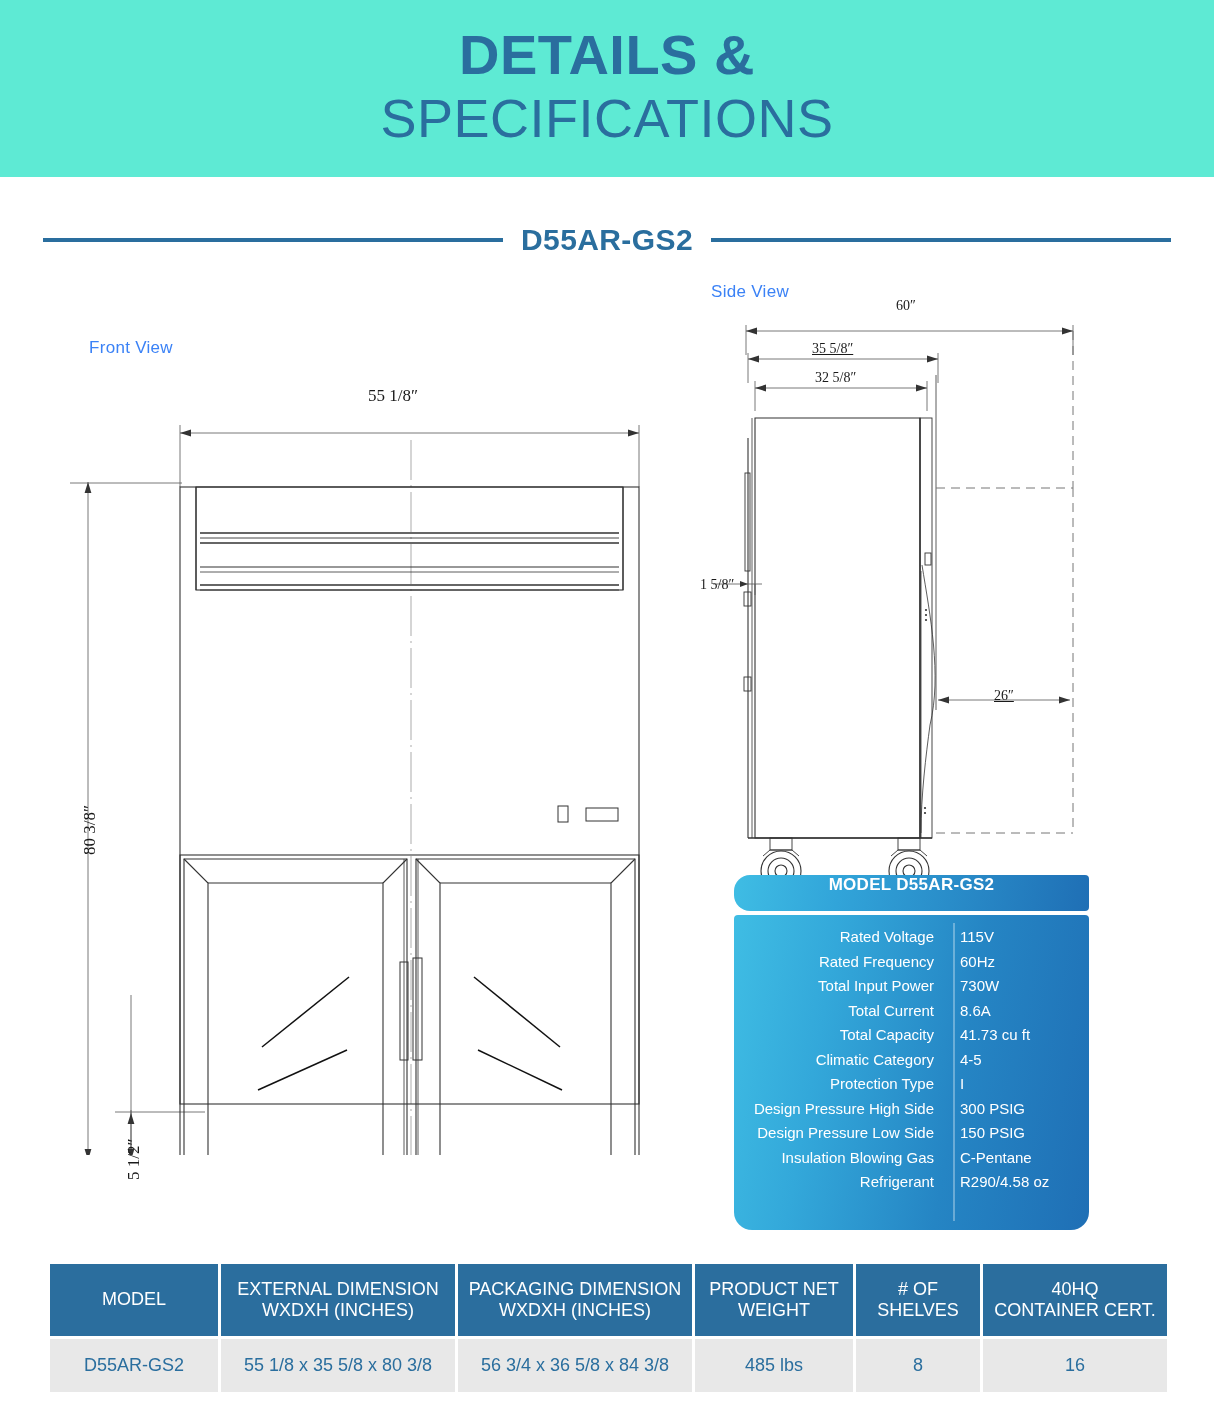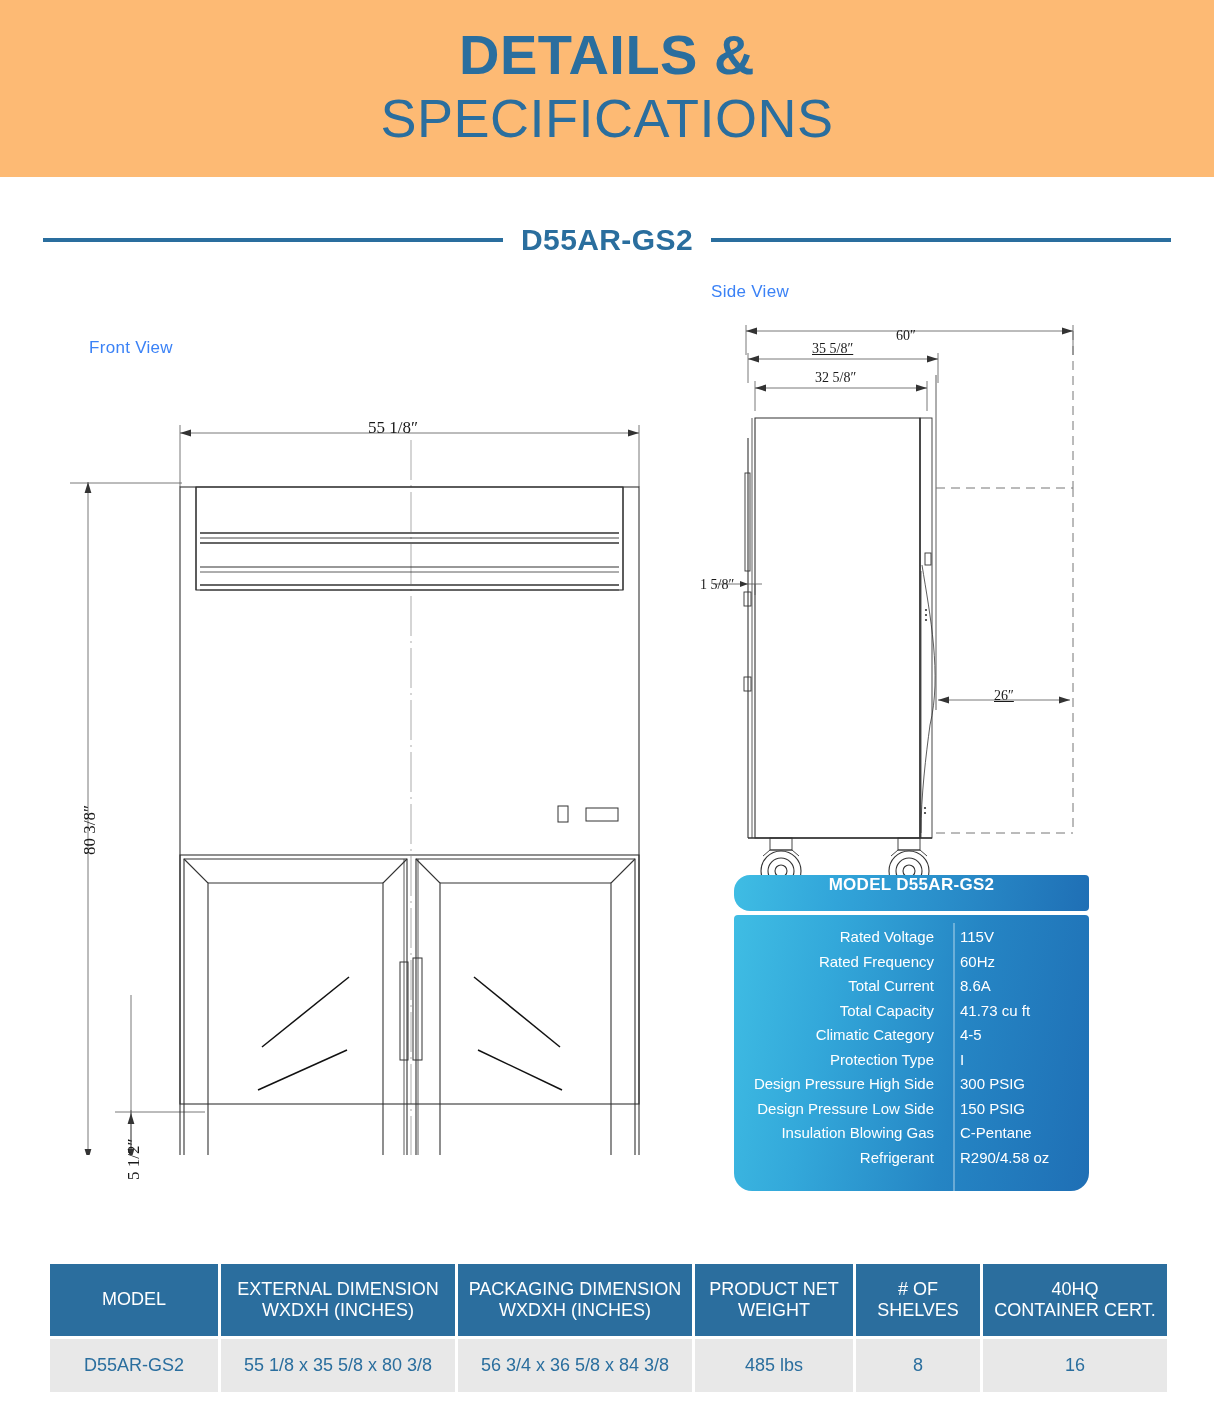--- a/index.html
+++ b/index.html
@@ -8,21 +8,21 @@
     background: #ffffff;
     font-family: "Liberation Sans", sans-serif;
     position: relative;
     overflow: hidden;
   }
 
   
   .banner {
     position: absolute; left: 0; top: 0;
     width: 1214px; height: 177px;
-    background: #fdba74;
+    background: #5eead4;
   }
   .banner-inner {
     position: absolute; left: 0; top: 26px; width: 1214px;
     text-align: center;
     color: #2a6e9e;
     line-height: 1.02;
   }
   .banner-l1 {
     font-size: 56px; font-weight: 700; letter-spacing: 0.5px;
     display: block;
@@ -87,21 +87,21 @@
     background: linear-gradient(100deg,#3fbde4 0%, #31a4d9 30%, #1f6fb5 100%);
     border-radius: 16px 4px 4px 16px;
     display: flex; align-items: flex-start; justify-content: center;
   }
   .spec-head-text {
     font-size: 17px; font-weight: 700; color: #ffffff; letter-spacing: 0.3px;
   }
   .spec-body {
     position: relative;
     margin-top: 4px;
-    height: 276px;
+    height: 315px;
     background: linear-gradient(100deg,#3fbde4 0%, #33a8da 26%, #2585c4 62%, #1f6fb5 100%);
     border-radius: 4px 4px 18px 18px;
     padding: 13px 0 10px 0;
   }
   .spec-divider {
     position: absolute; left: 219px; top: 8px;
     width: 2px; height: 298px;
     background: rgba(255,255,255,0.32);
   }
   .spec-row {
@@ -347,44 +347,48 @@
     </g>
 
     <g stroke="#555" stroke-width="0.8">
       <line x1="713" y1="329" x2="762" y2="329"></line>
       <path d="M748,329 L740,326 L740,332 Z" fill="#333" stroke="none"></path>
       <line x1="755" y1="329" x2="755" y2="340"></line>
     </g>
   </g>
 </svg>
 
-<div class="dim" style="left:368px; top:418px;">55  1/8″</div>
+<div class="dim" style="left:368px; top:386px;">55  1/8″</div>
 <div class="dim vert" style="left:80px; top:855px;">80 3/8″</div>
 <div class="dim vert" style="left:124px; top:1180px;">5 1/2″</div>
 
-<div class="dim small" style="left:896px; top:328px;">60″</div>
+<div class="dim small" style="left:896px; top:298px;">60″</div>
 <div class="dim small" style="left:812px; top:341px;text-decoration:underline;">35  5/8″</div>
 <div class="dim small" style="left:815px; top:370px;">32  5/8″</div>
 <div class="dim small" style="left:700px; top:577px;">1  5/8″</div>
 <div class="dim small" style="left:994px; top:688px;text-decoration:underline;">26″</div>
 
 <div class="spec-panel">
   <div class="spec-head">
     <span class="spec-head-text">MODEL D55AR-GS2</span>
   </div>
   <div class="spec-body">
     <div class="spec-divider"></div>
     <div id="spec-rows">
         <div class="spec-row">
           <div class="spec-label">Rated  Voltage</div>
           <div class="spec-value">115V</div>
         </div>
         <div class="spec-row">
           <div class="spec-label">Rated  Frequency</div>
           <div class="spec-value">60Hz</div>
+        </div>
+        <div class="spec-row">
+          <div class="spec-label">Total Input Power</div>
+          <div class="spec-value">730W</div>
         </div>
         <div class="spec-row">
           <div class="spec-label">Total Current</div>
           <div class="spec-value">8.6A</div>
         </div>
         <div class="spec-row">
           <div class="spec-label">Total Capacity</div>
           <div class="spec-value">41.73 cu ft</div>
         </div>
         <div class="spec-row">

